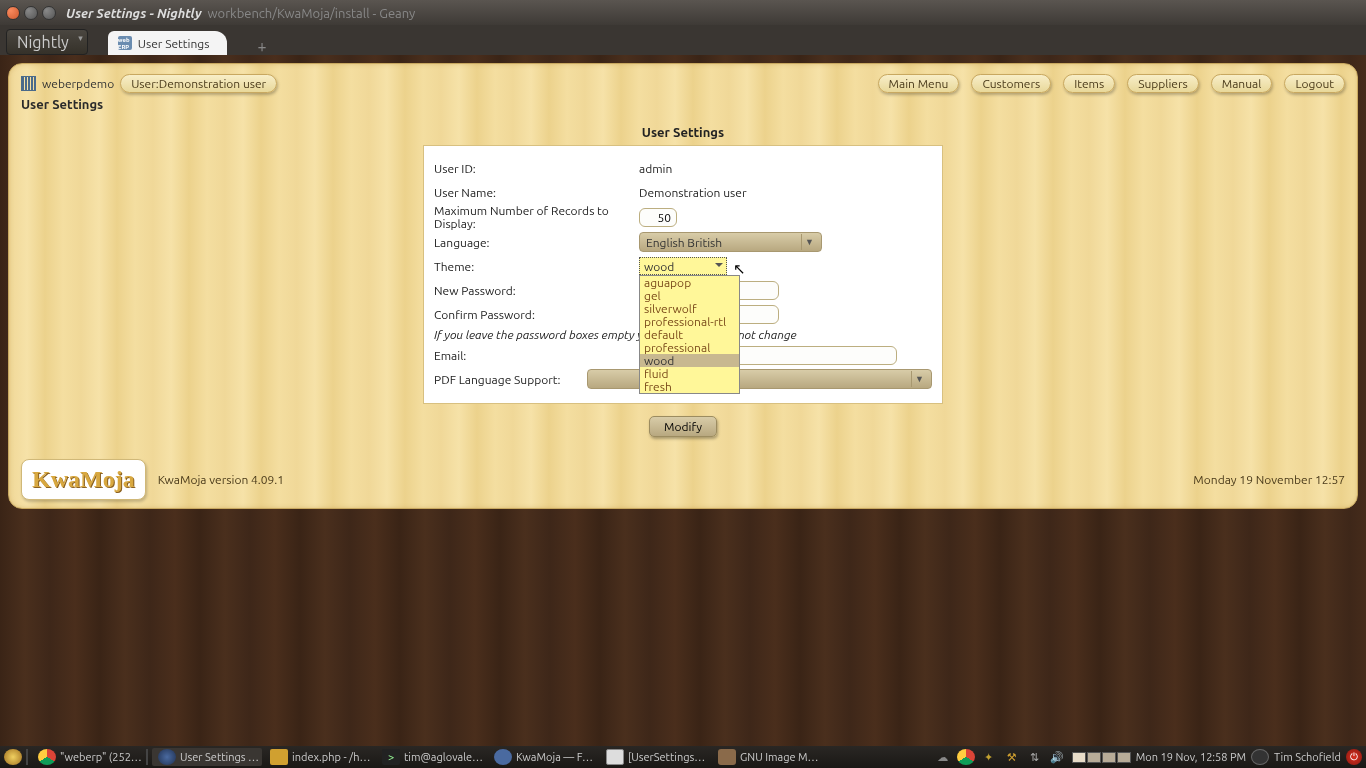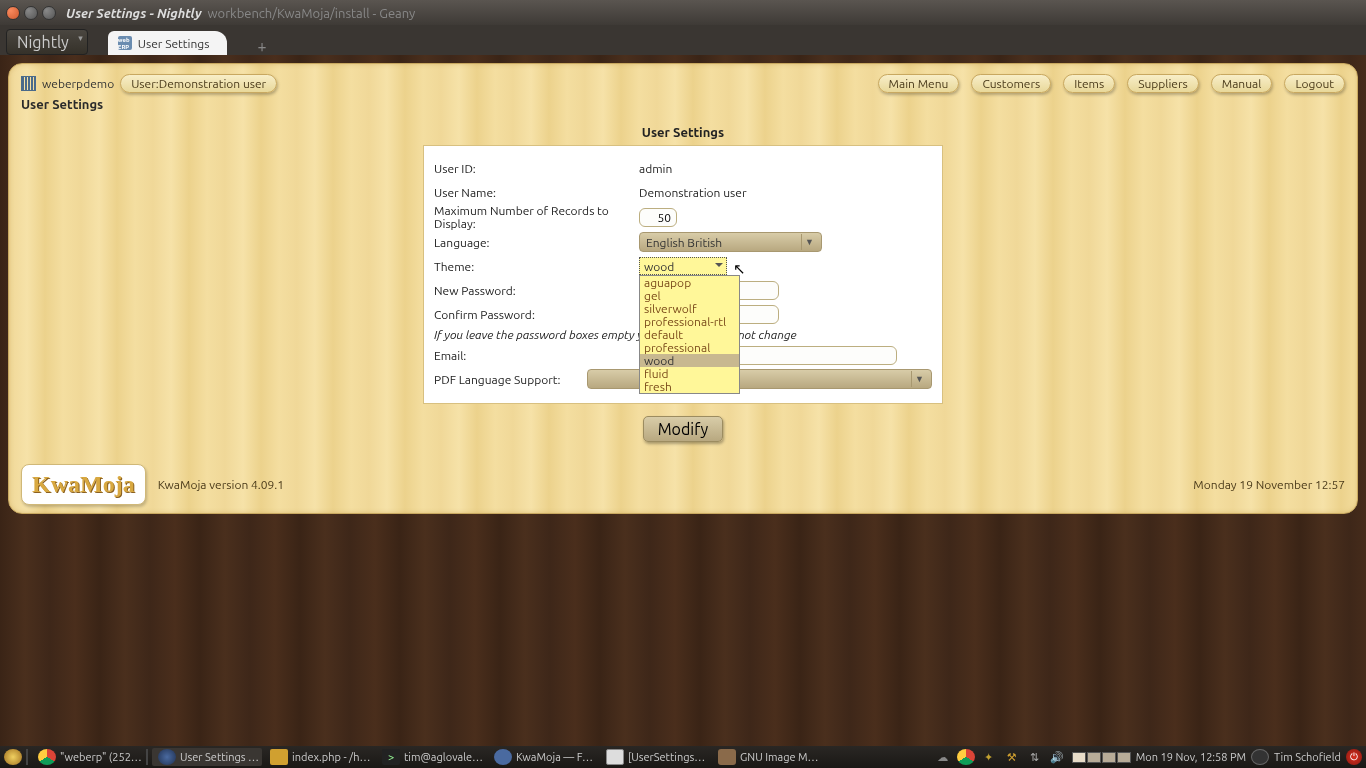--- a/index.html
+++ b/index.html
@@ -60,21 +60,21 @@
 
 
 .theme-wrap { position: relative; }
 .theme-sel { width: 88px; height: 18px; border: 1px dotted #555; background: #fff799; padding: 0 14px 0 4px; font-size: 12px; color: #333; display: flex; align-items: center; position: relative; cursor: pointer; }
 .theme-sel:after { content: ""; position: absolute; right: 3px; top: 5px; border: 4px solid transparent; border-top-color: #555; }
 .theme-list { position: absolute; left: 0; top: 18px; width: 101px; background: #fff799; border: 1px solid #888; z-index: 10; }
 .theme-list div { padding: 0 4px; font-size: 12px; color: #7a4a1a; line-height: 13px; cursor: pointer; }
 .theme-list div.hl { background: #c8b890; color: #333; }
 .cursor-arrow { position: absolute; left: 94px; top: 3px; font-size: 15px; color: #000; z-index: 11; pointer-events: none; }
 
-.modify-btn { display: block; margin: 12px auto 0; padding: 3px 14px; font-size: 16px; background: linear-gradient(#d8cca8, #b8a880); border: 1px solid #9c8c60; border-radius: 5px; box-shadow: 1px 2px 3px rgba(0,0,0,.3); cursor: pointer; }
+.modify-btn { display: block; margin: 12px auto 0; padding: 3px 14px; font-size: 12px; background: linear-gradient(#d8cca8, #b8a880); border: 1px solid #9c8c60; border-radius: 5px; box-shadow: 1px 2px 3px rgba(0,0,0,.3); cursor: pointer; }
 
 
 .content-footer { display: flex; align-items: center; justify-content: space-between; margin-top: 22px; font-size: 12px; color: #4a3a1a; }
 .logo-box { background: #fff; border: 1px solid #d0b878; border-radius: 8px; padding: 6px 10px; box-shadow: 1px 2px 3px rgba(0,0,0,.2); }
 .logo-text { font-family: "Comic Sans MS", cursive; font-size: 24px; font-weight: bold; color: #d8a840; text-shadow: 1px 1px 0 #8a6020; }
 
 
 .taskbar { position: absolute; bottom: 0; left: 0; right: 0; height: 22px; background: linear-gradient(#2a2724, #1a1815); display: flex; align-items: center; padding: 0 4px; color: #ccc; font-size: 11px; gap: 2px; }
 .tb-icon { width: 18px; height: 16px; border-radius: 2px; display: flex; align-items: center; justify-content: center; font-size: 11px; flex-shrink: 0; }
 .tb-sep { width: 2px; height: 16px; background: #444; margin: 0 2px; flex-shrink: 0; }

